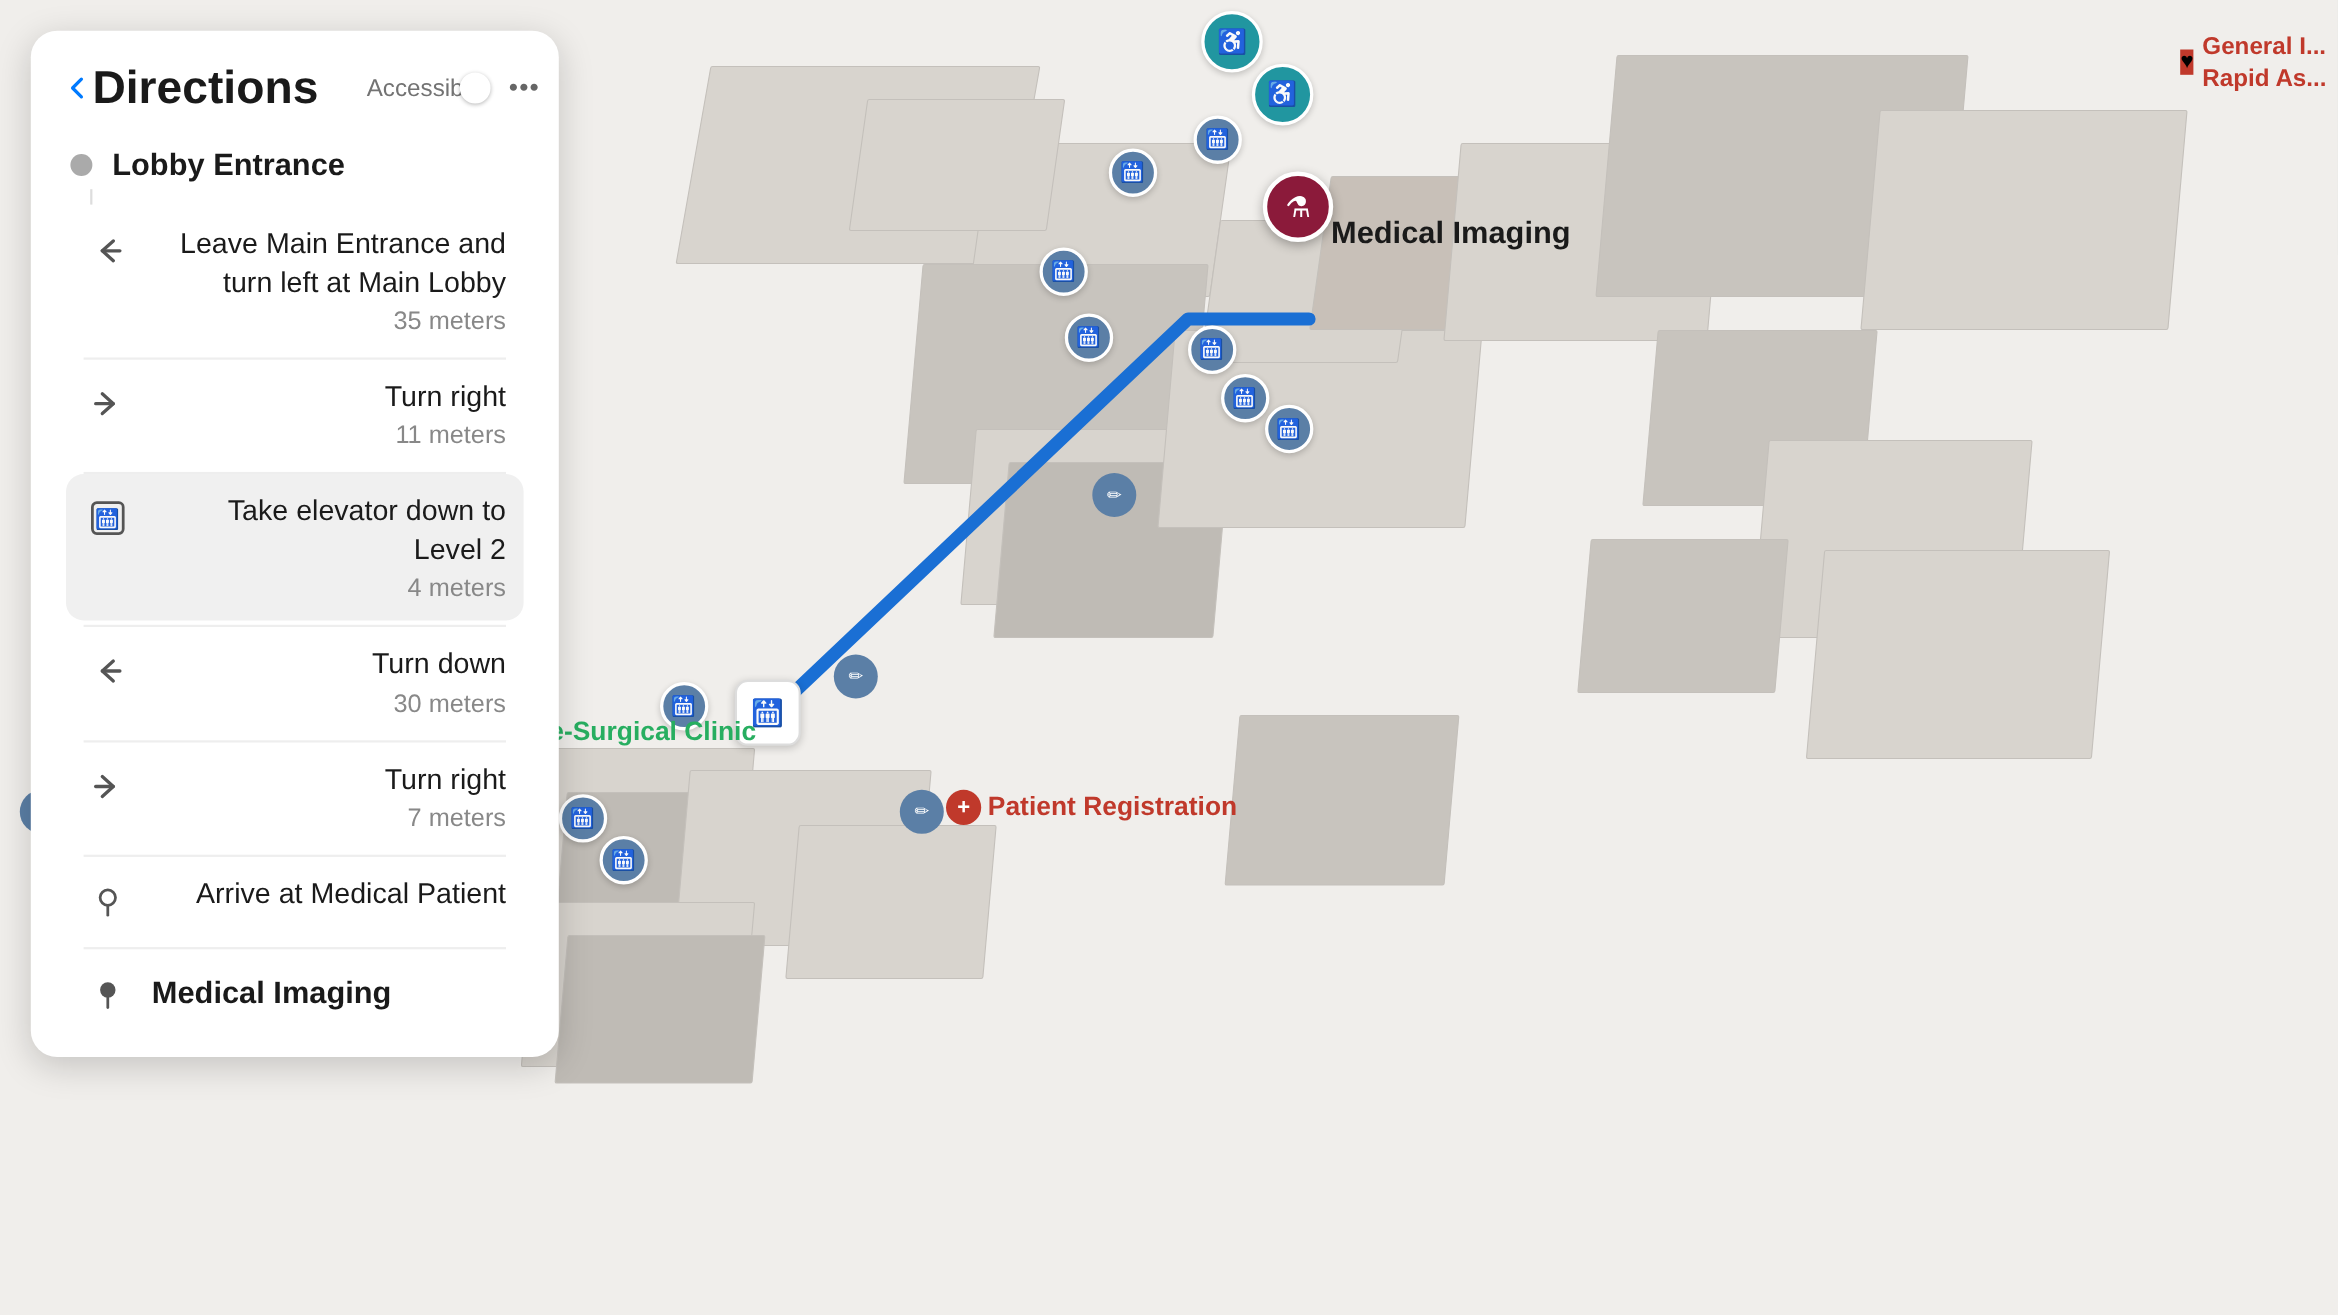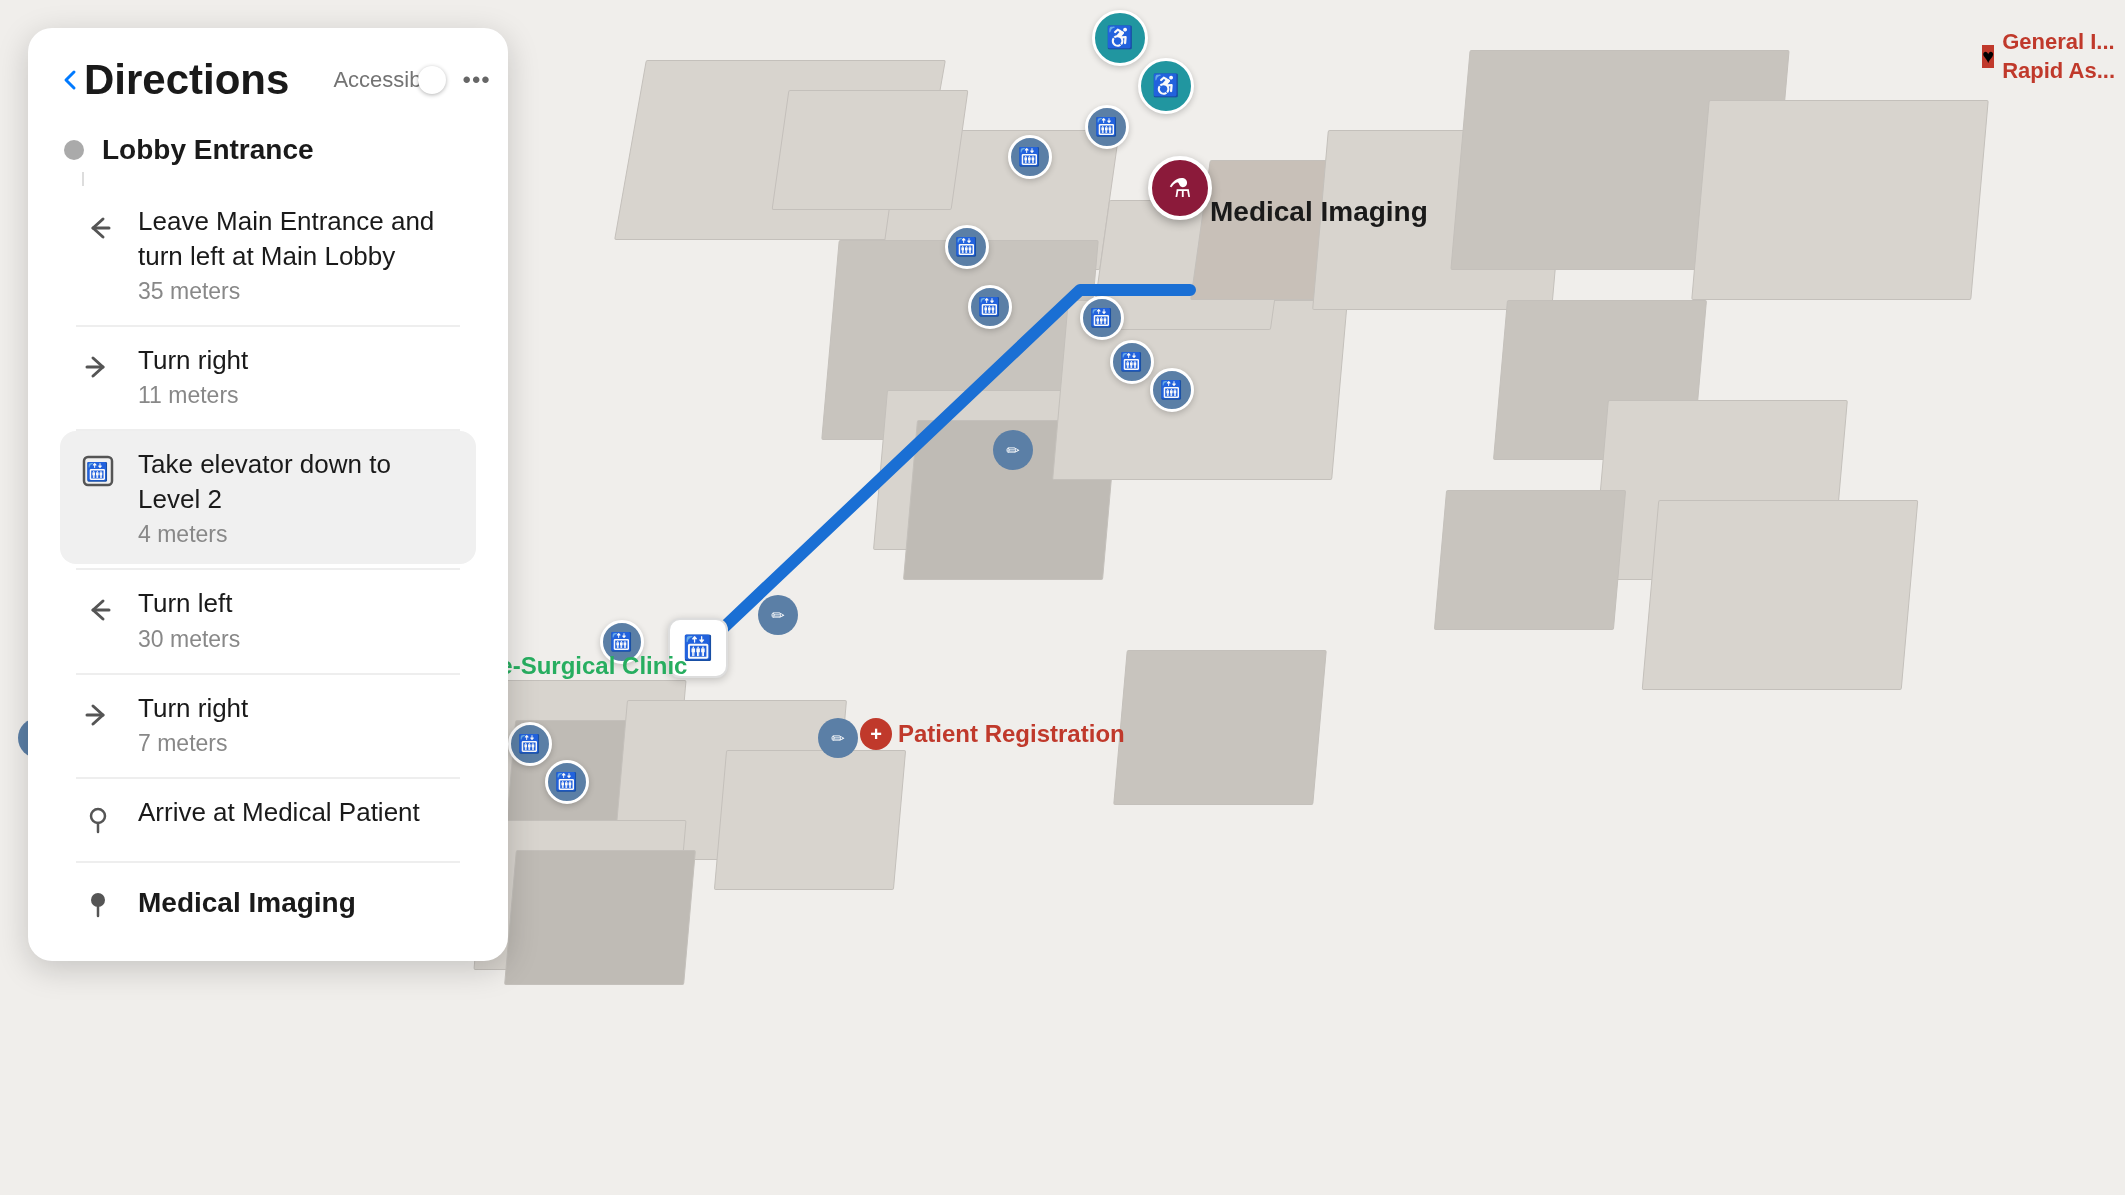--- a/index.html
+++ b/index.html
@@ -271,20 +271,21 @@
       display: flex;
       align-items: center;
       justify-content: center;
       font-size: 26px;
       color: #555;
       margin-top: 2px;
     }
 
     .step-text {
       flex: 1;
+      text-align: right;
     }
 
     .step-main {
       font-size: 26px;
       font-weight: 500;
       color: #1a1a1a;
       line-height: 1.35;
     }
 
     .step-distance {
@@ -483,21 +484,21 @@
     <div style="height:2px;background:#eee;margin:0 16px;"></div>
 
     <div class="step-row">
       <div class="step-icon">
         <svg width="34" height="34" viewBox="0 0 34 34" fill="none">
           <path d="M22 8 L12 17 L22 26" stroke="#555" stroke-width="3" stroke-linecap="round" stroke-linejoin="round"></path>
           <path d="M12 17 L28 17" stroke="#555" stroke-width="3" stroke-linecap="round"></path>
         </svg>
       </div>
       <div class="step-text">
-        <div class="step-main">Turn left</div>
+        <div class="step-main">Turn down</div>
         <div class="step-distance">30 meters</div>
       </div>
     </div>
 
     <div style="height:2px;background:#eee;margin:0 16px;"></div>
 
     <div class="step-row">
       <div class="step-icon">
         <svg width="34" height="34" viewBox="0 0 34 34" fill="none">
           <path d="M12 8 L22 17 L12 26" stroke="#555" stroke-width="3" stroke-linecap="round" stroke-linejoin="round"></path>

